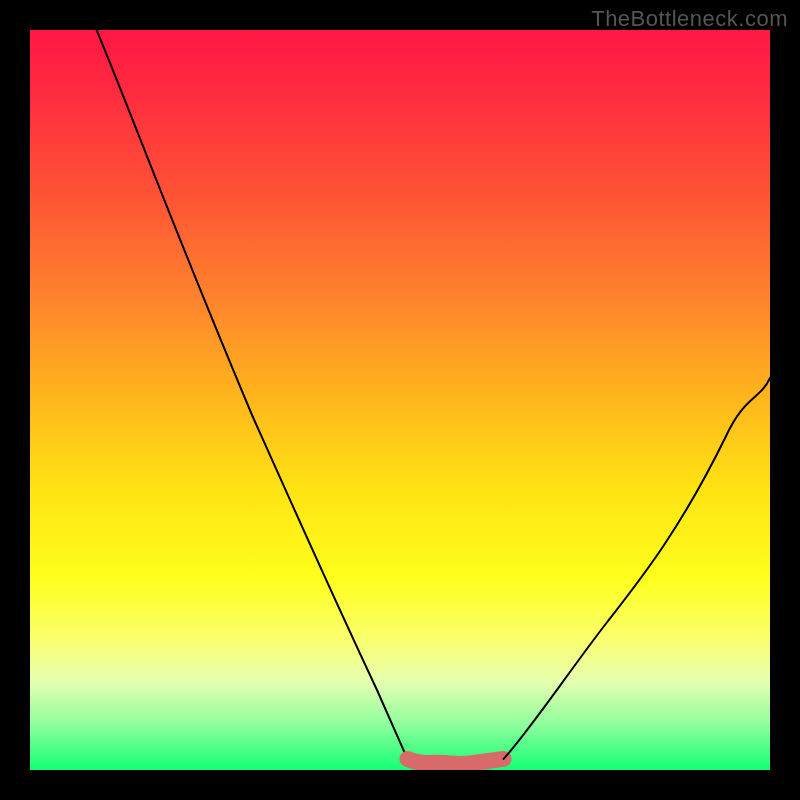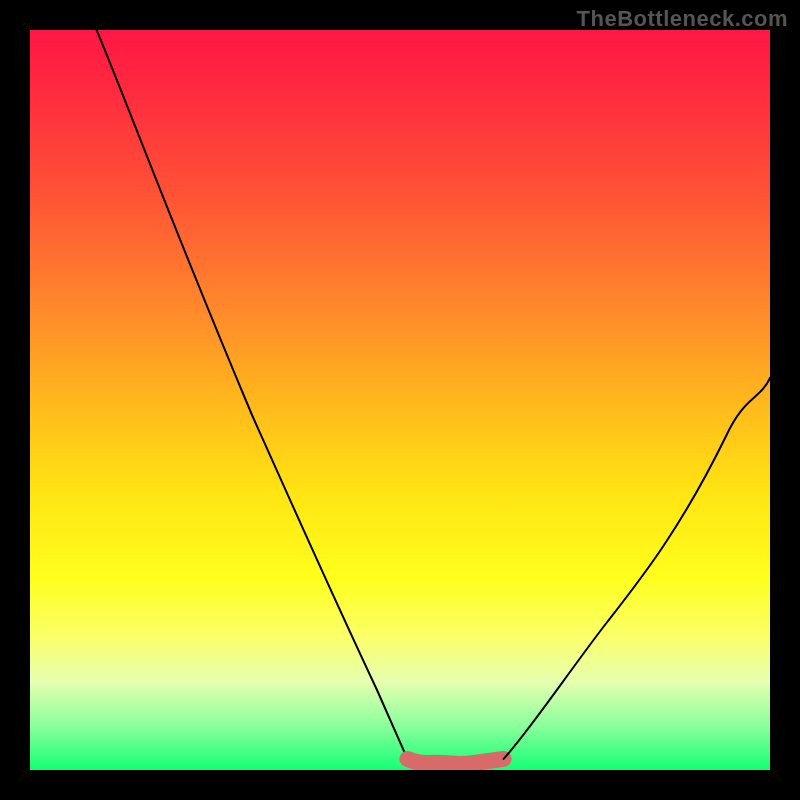--- a/index.html
+++ b/index.html
@@ -16,21 +16,21 @@
     width: 800px;
     height: 800px;
     background: #000;
   }
   .watermark {
     position: absolute;
     top: 6px;
     right: 12px;
     color: #555;
     font-size: 22px;
-    font-weight: 700;
+    font-weight: 400;
     letter-spacing: 0.5px;
     z-index: 20;
   }
   .plot-area {
     position: absolute;
     top: 30px;
     left: 30px;
     width: 740px;
     height: 740px;
     overflow: hidden;

